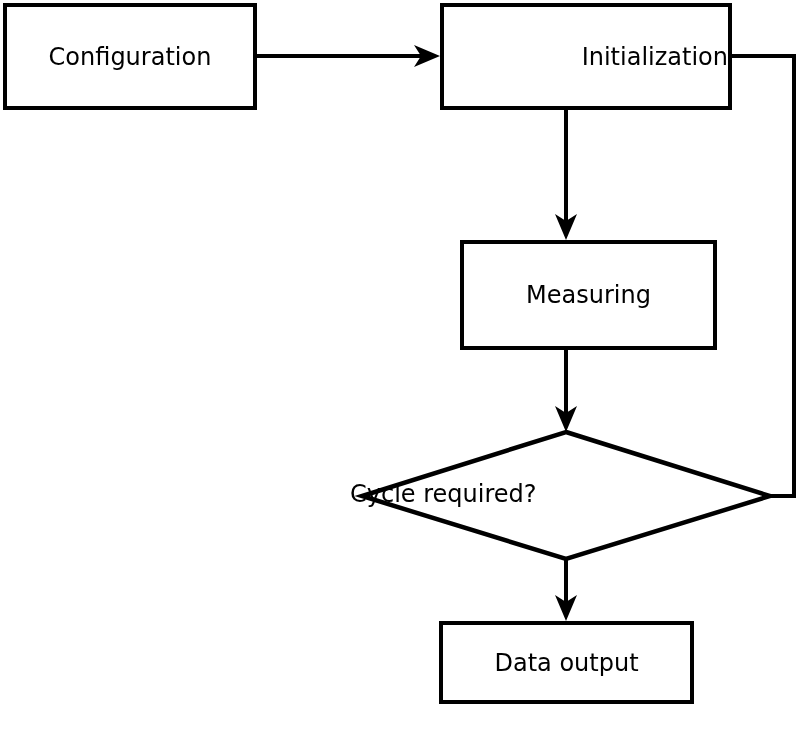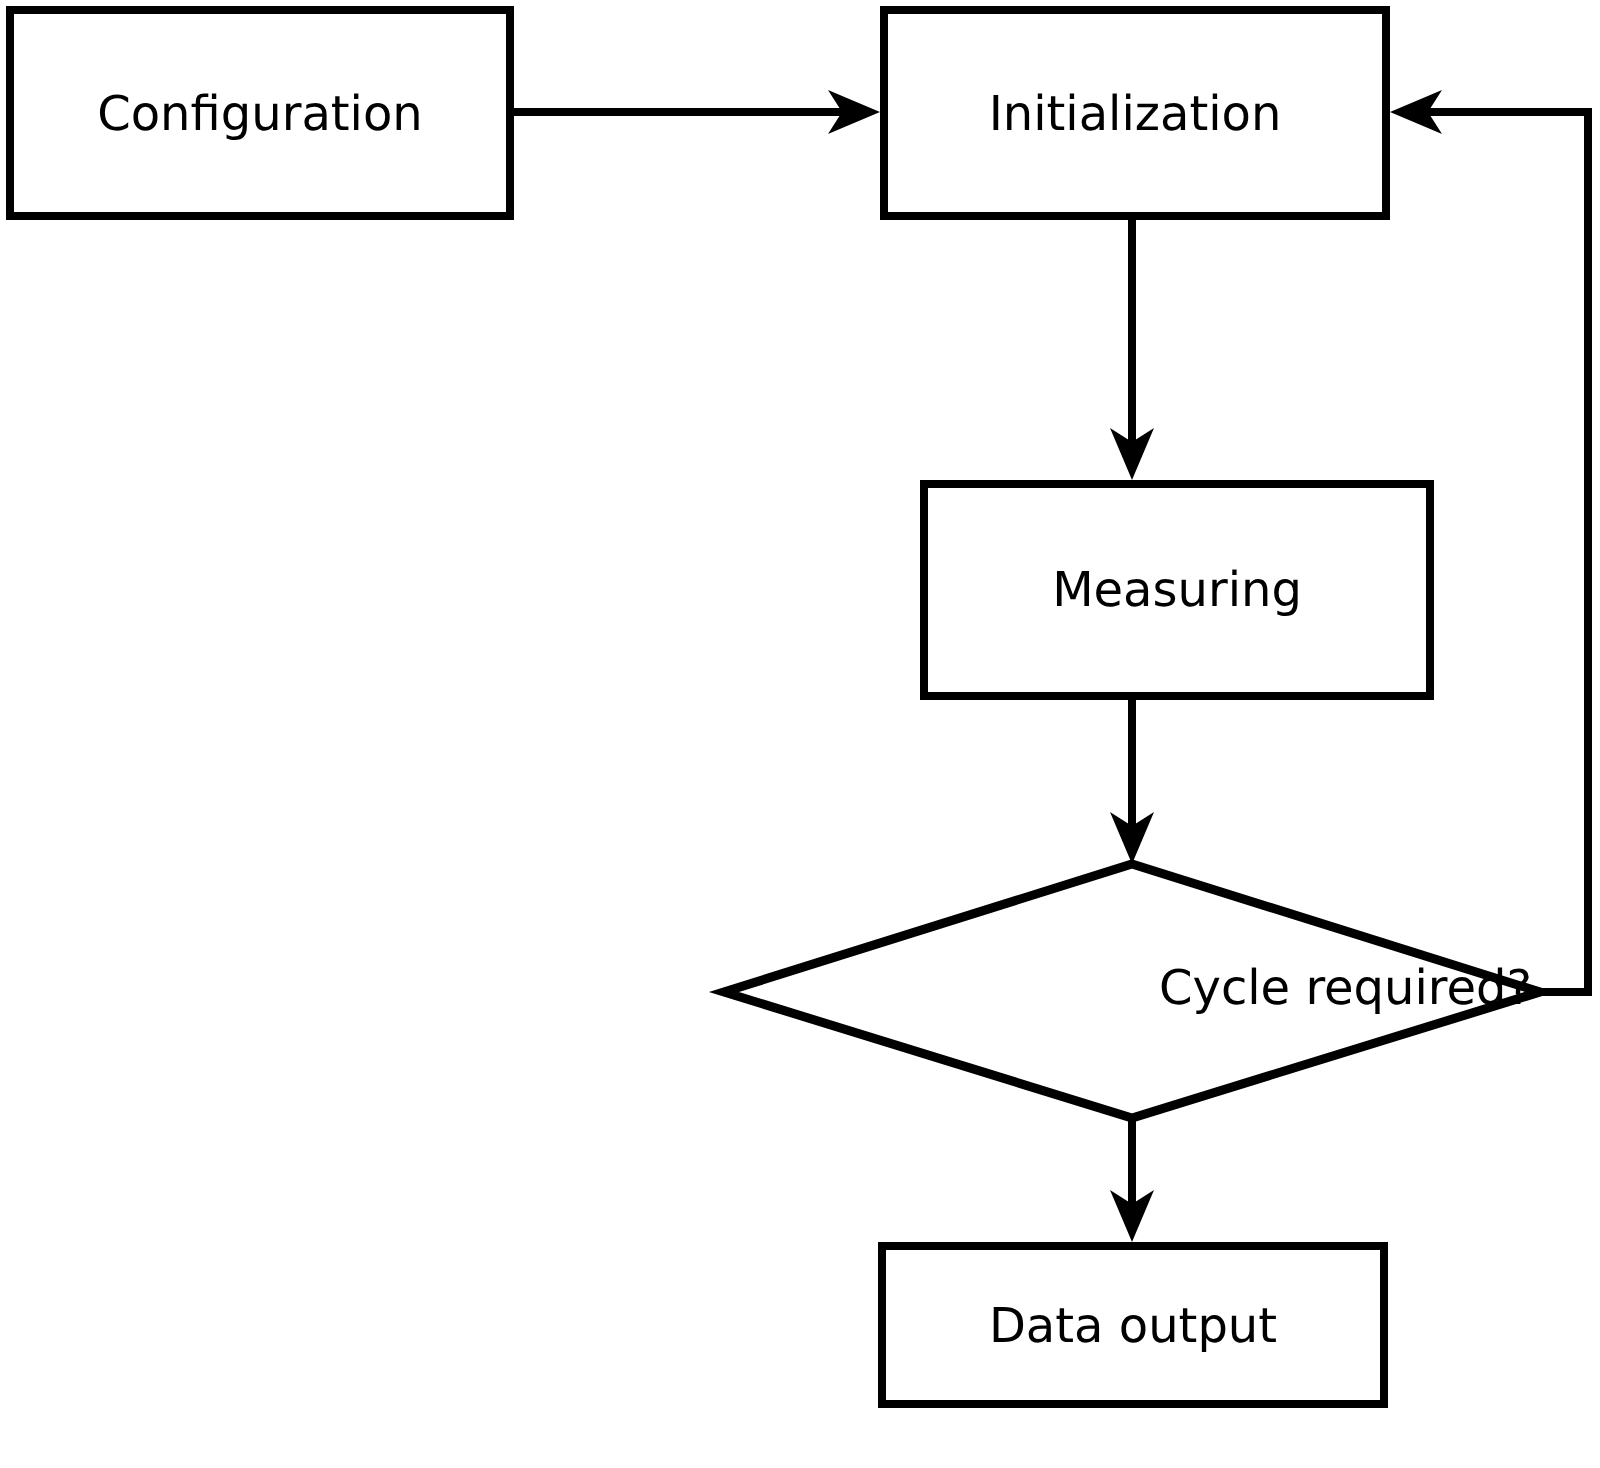--- a/index.html
+++ b/index.html
@@ -29,29 +29,29 @@
     background: #ffffff;
     border: 4px solid #000000;
     display: flex;
     align-items: center;
     justify-content: center;
     font-size: 24px;
     line-height: 1;
     white-space: nowrap;
   }
   .node-configuration  { left: 3px;   top: 3px;   width: 254px; height: 107px; }
-  .node-initialization { left: 440px; top: 3px;   width: 255px; height: 107px; }
+  .node-initialization { left: 440px; top: 3px;   width: 292px; height: 107px; justify-content: flex-end; }
   .node-measuring      { left: 460px; top: 240px; width: 257px; height: 110px; }
   .node-data-output    { left: 439px; top: 621px; width: 255px; height: 83px; }
   .diamond-label {
     position: absolute;
-    left: 366px;
+    left: 350px;
     top: 482px;
     width: 400px;
-    text-align: right;
+    text-align: left;
     font-size: 24px;
     line-height: 1;
     white-space: nowrap;
   }
 </style>
 </head>
 <body>
 
 <div class="canvas">
 

